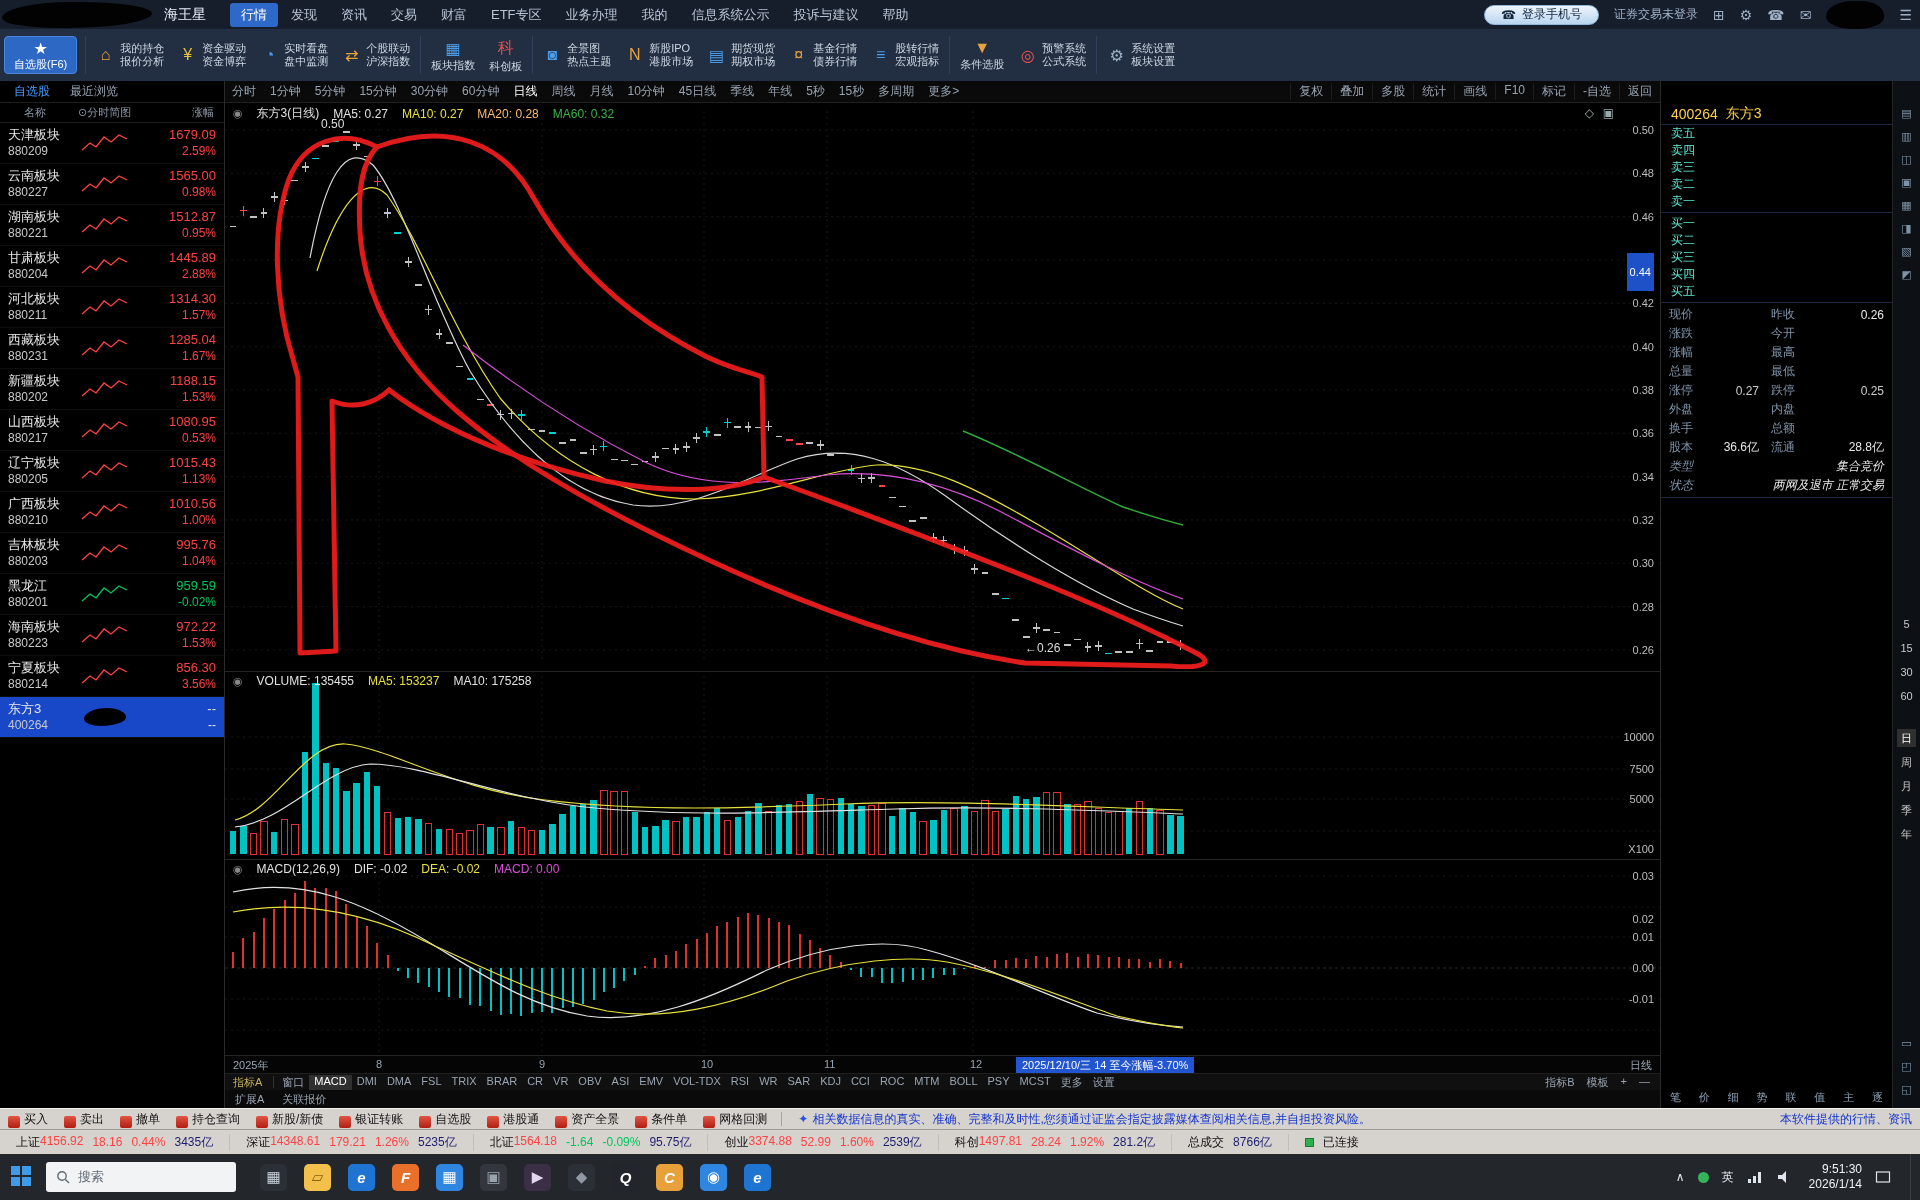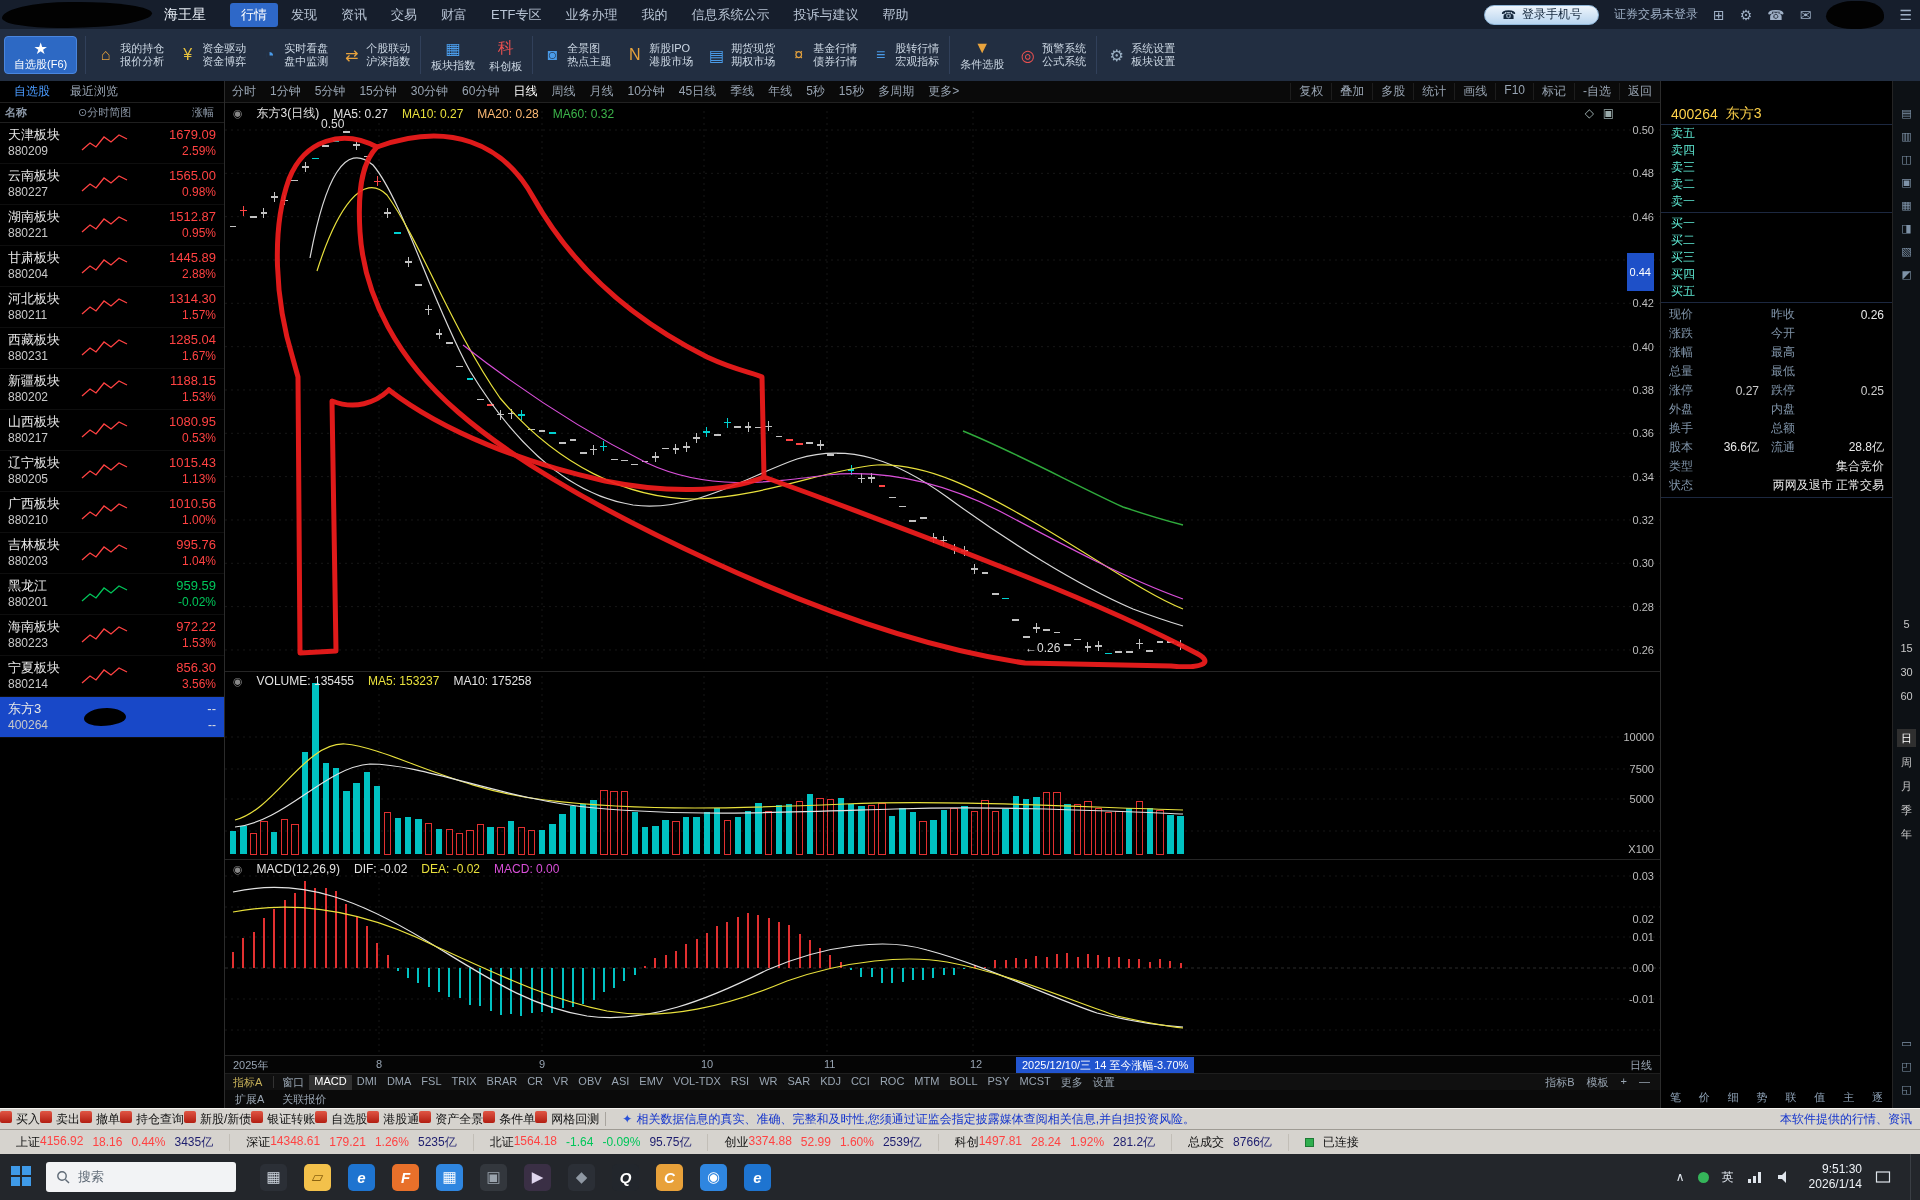--- a/index.html
+++ b/index.html
@@ -30,21 +30,21 @@
   .rb-item.active{background:#2d69c4;border:1px solid #4a86de;border-radius:4px;flex-direction:column;gap:0;padding:2px 9px;margin-right:5px;}
   .rb-item.active .rb-l{color:#fff;}
   .rb-sep{width:1px;height:38px;background:#141c29;border-right:1px solid #31405a;margin:0 3px;flex:0 0 auto;}
 
   
   #sidebar{position:absolute;left:0;top:81px;width:225px;height:1027px;background:#000;border-right:1px solid #2b2b2b;}
   #sb-tabs{height:22px;display:flex;align-items:center;gap:20px;padding-left:14px;border-bottom:1px solid #1f1f1f;}
   .sb-tab{font-size:12px;color:#9aa6b5;}
   .sb-tab.active{color:#4a9bff;}
   #sb-cols{height:20px;display:flex;align-items:center;font-size:11px;color:#8b97a6;border-bottom:1px solid #1f1f1f;}
-  .sb-col-name{padding-left:5px;width:78px;font-weight:bold;}
+  .sb-col-name{padding-left:24px;width:78px;}
   .sb-col-chart{width:72px;}
   .sb-col-pct{flex:1;text-align:right;padding-right:10px;}
   .stock-row{height:41px;display:flex;align-items:center;border-bottom:1px solid #0e0e0e;}
   .stock-row.selected{background:#1848c8;}
   .sr-names{width:76px;padding-left:8px;display:flex;flex-direction:column;line-height:17px;overflow:hidden;}
   .sr-name{color:#e8e8e8;font-size:13px;white-space:nowrap;}
   .sr-code{color:#c9c9c9;font-size:12px;}
   .sr-spark{width:58px;display:flex;align-items:center;justify-content:center;}
   .sr-vals{flex:1;display:flex;flex-direction:column;align-items:flex-end;padding-right:8px;line-height:17px;}
   .sr-price{font-size:13px;}
@@ -95,36 +95,36 @@
   #quote{position:absolute;left:1660px;top:81px;width:232px;height:1027px;background:#000;border-left:1px solid #2b2b2b;}
   #q-head{height:22px;margin-top:22px;display:flex;align-items:center;padding-left:10px;color:#ffd24a;font-size:14px;gap:8px;border-bottom:1px solid #1c2840;}
   .q-level{height:17px;display:flex;align-items:center;padding:0 10px;font-size:12px;color:#5eead4;}
   .q-sep{border-bottom:1px solid #1c2840;margin:2px 0;}
   .q-frow{height:19px;display:flex;align-items:center;font-size:12px;padding:0 8px;}
   .q-l{color:#7f93a8;width:34px;flex:0 0 auto;}
   .q-lv{width:56px;text-align:right;color:#ccc;}
   .q-r{color:#7f93a8;width:34px;margin-left:12px;flex:0 0 auto;}
   .q-rv{flex:1;text-align:right;color:#ccc;}
   .q-w{color:#e8e8e8;}
-  .q-trow{height:19px;display:flex;justify-content:space-between;align-items:center;padding:0 8px;font-size:12px;}
+  .q-trow{height:19px;display:flex;justify-content:space-between;align-items:center;padding:0 8px;font-size:12px;font-style:italic;}
   #q-tabs{position:absolute;bottom:3px;left:0;right:0;display:flex;justify-content:space-around;color:#8fa3b8;font-size:11px;}
 
   
   #strip{position:absolute;left:1892px;top:81px;width:28px;height:1027px;background:#0d1115;border-left:1px solid #242424;display:flex;flex-direction:column;align-items:center;padding:24px 0 10px 0;gap:6px;font-size:11px;color:#7f93a8;}
   .strip-ico{line-height:17px;}
   .strip-num,.strip-cycle{color:#c8c8c8;line-height:18px;}
   .strip-cycle.active{color:#fff;background:#2f2f2f;padding:0 4px;}
   .strip-sp1{height:320px;flex:0 0 auto;}
   .strip-sp2{height:12px;flex:0 0 auto;}
   .strip-grow{flex:1 1 auto;}
 
   
   #tradebar{position:absolute;left:0;top:1108px;width:1920px;height:21px;background:#d6d3ce;border-top:1px solid #f4f2ee;display:flex;align-items:center;font-size:12px;color:#111;}
   #tb-btns{display:flex;align-items:center;}
-  .tb-btn{display:flex;align-items:flex-start;gap:4px;padding:0 0;white-space:nowrap;}
+  .tb-btn{display:flex;align-items:flex-end;gap:4px;padding:0 8px;white-space:nowrap;}
   .tb-ico{width:12px;height:12px;background:linear-gradient(#e05544,#b21e12);border-radius:2px;flex:0 0 auto;}
   .tb-sep{width:1px;height:14px;background:#a8a49e;margin:0 6px;}
   .tb-star{color:#2a52d8;margin:0 4px 0 10px;}
   #tb-notice{color:#1535cc;white-space:nowrap;}
   #tb-right{margin-left:auto;color:#1535cc;padding-right:8px;white-space:nowrap;}
   #statusbar{position:absolute;left:0;top:1129px;width:1920px;height:25px;background:#d6d3ce;border-top:1px solid #9f9b94;display:flex;align-items:center;font-size:12px;color:#111;}
   .st-seg{display:flex;gap:9px;padding:0 16px;align-items:center;border-right:1px solid #c2beb7;height:17px;white-space:nowrap;}
   .st-nv{display:inline-flex;}
   .st-name{color:#111;}
   .st-amt{color:#1d1d6e;}

